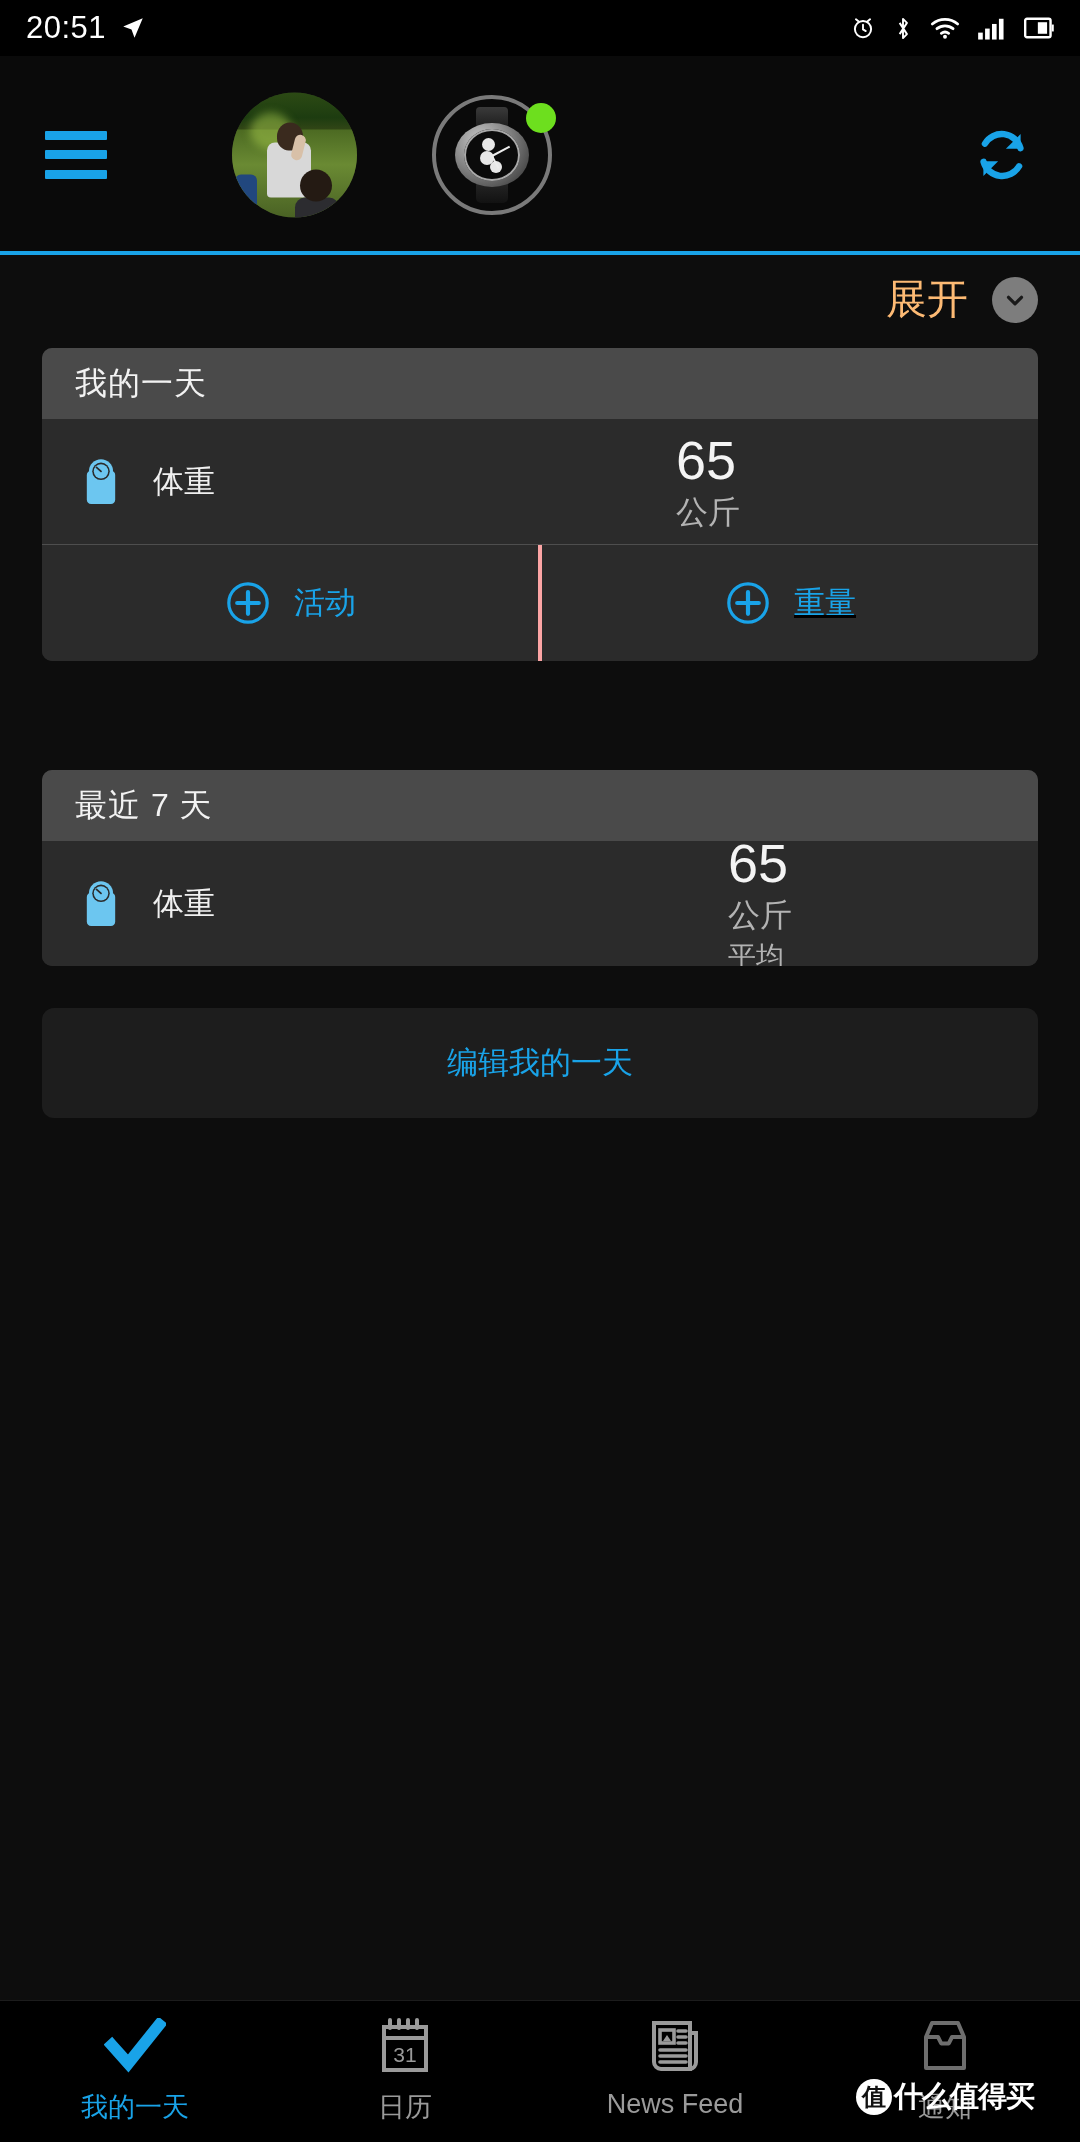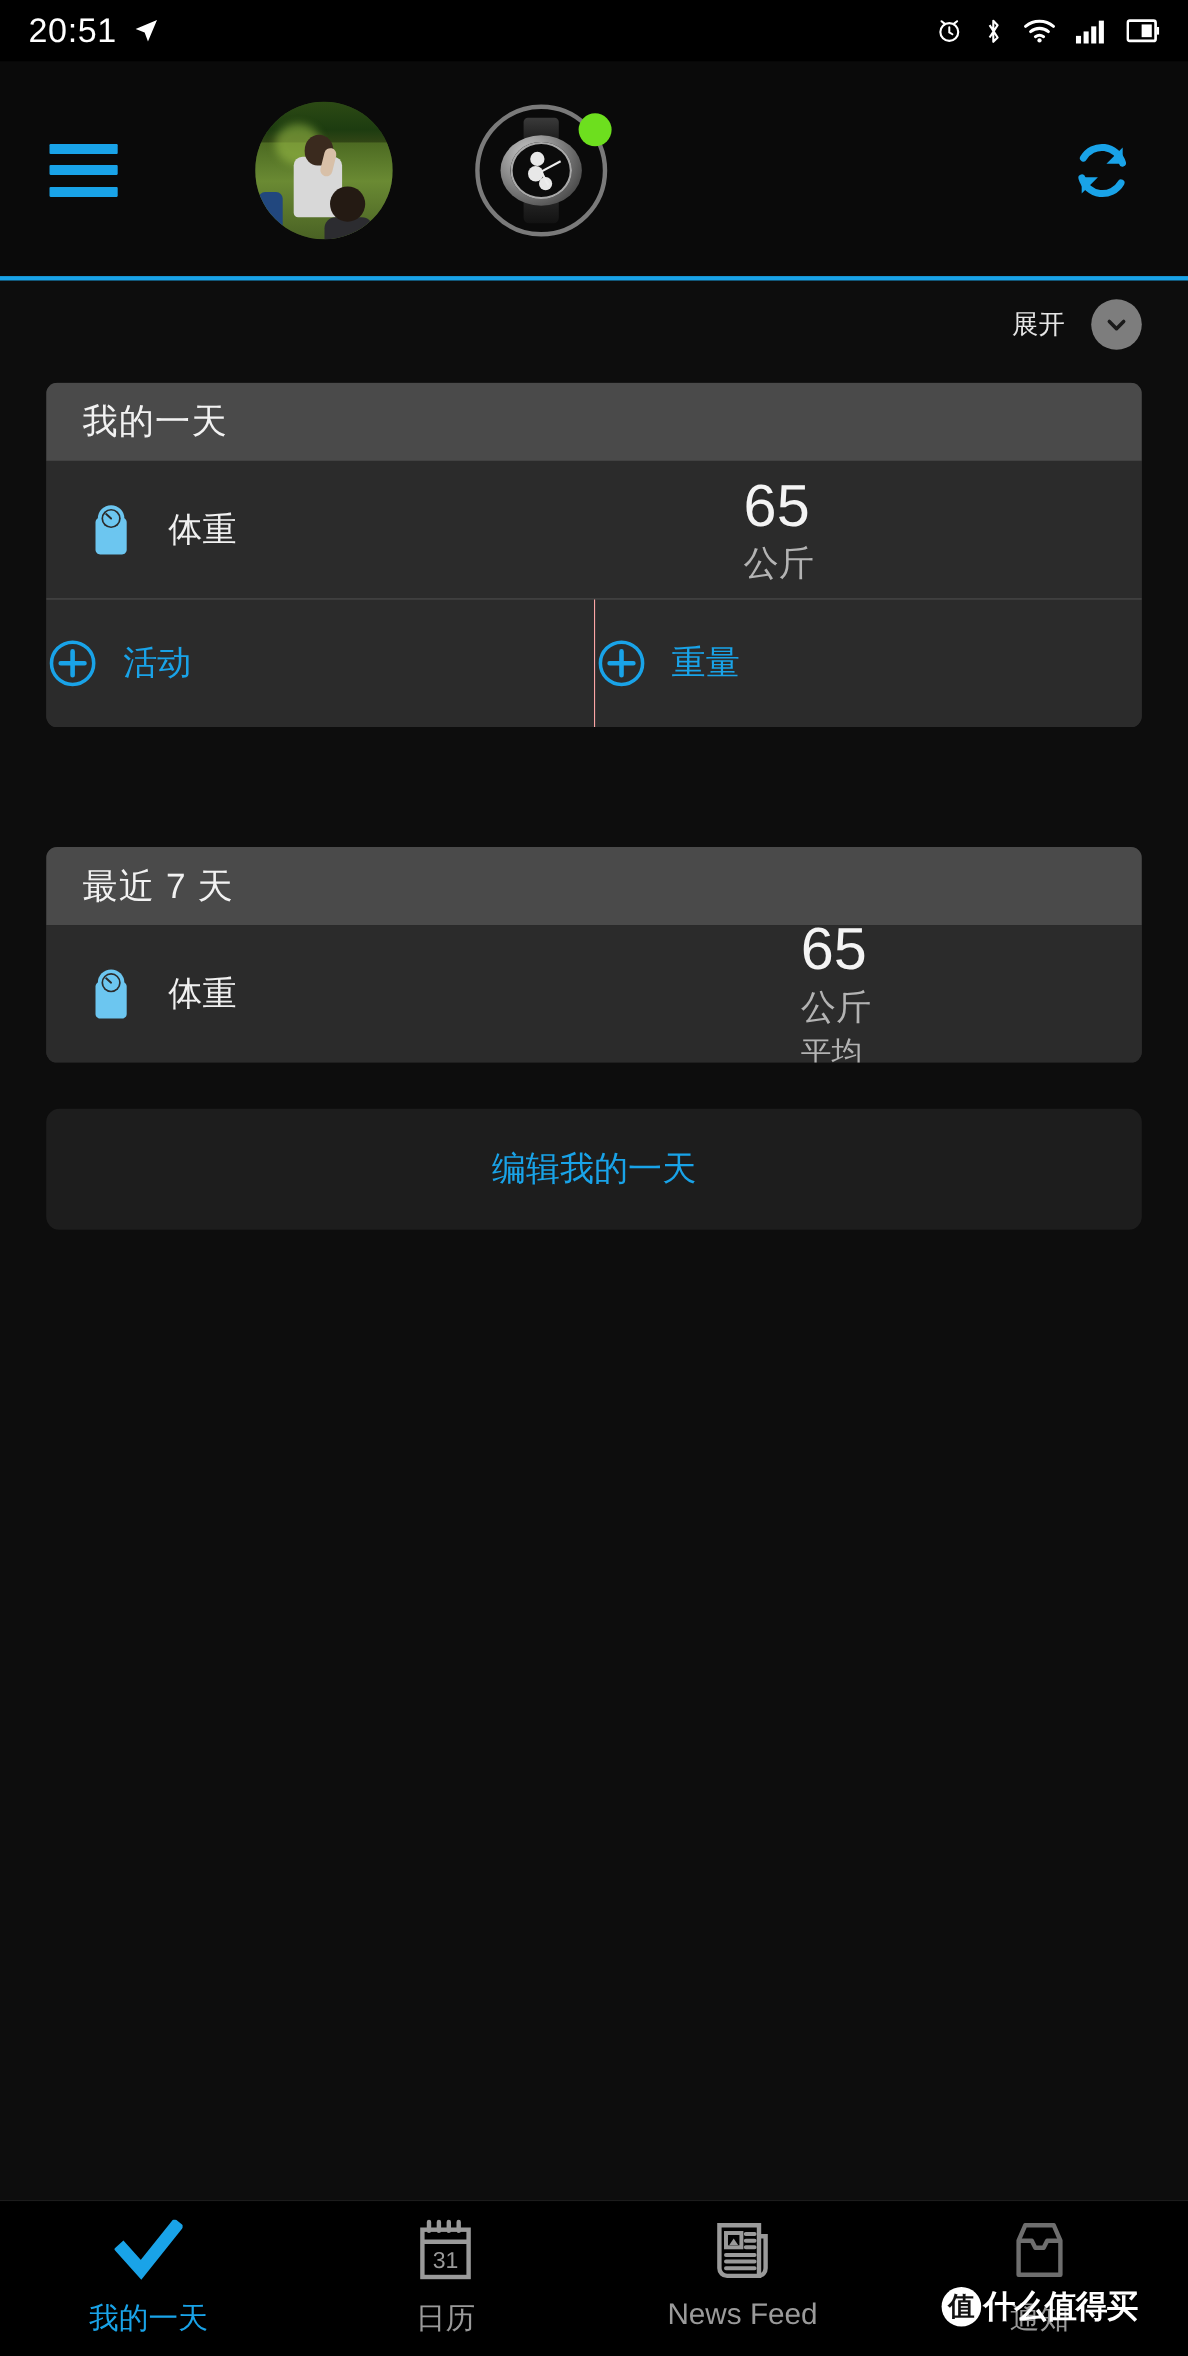--- a/index.html
+++ b/index.html
@@ -95,21 +95,21 @@
   }
   .blue-rule {
     position:absolute; top:251px; left:0; width:1080px; height:4px; background:#19a3e8;
   }
 
   
   .expand-row {
     position:absolute; top:272px; right:42px;
     display:flex; align-items:center; gap:24px; cursor:pointer;
   }
-  .expand-label { color:#e5e5e5; font-size:24px; }
+  .expand-label { color:#fdba74; font-size:41px; }
   .expand-circle {
     width:46px; height:46px; border-radius:50%; background:#7d7d7d;
     display:flex; align-items:center; justify-content:center;
   }
 
   
   .card {
     position:absolute; left:42px; width:996px;
     border-radius:10px; overflow:hidden; background:#2b2b2b;
   }
@@ -128,24 +128,24 @@
   .metric-value { margin-left:auto; display:flex; align-items:baseline; margin-right:265px;flex-direction:column; }
   .metric-value.wide { margin-right:215px; }
   .mv-num { color:#f4f4f4; font-size:54px; font-weight:300; letter-spacing:0; }
   .mv-unit { color:#b3b3b3; font-size:32px; margin-left:10px; }
   .mv-qual { color:#b3b3b3; font-size:28px; margin-left:12px; }
 
   .action-row {
     display:flex; height:117px; border-top:1px solid #4e4e4e; background:#2b2b2b;
   }
   .action-cell {
-    flex:1; display:flex; align-items:center; 
+    flex:1; display:flex; align-items:center; justify-content:center;
     gap:22px; cursor:pointer;
   }
-  .action-cell + .action-cell { border-left:1px solid #fca5a5; }
+  .action-cell + .action-cell { border-left:4px solid #fca5a5;text-decoration:underline; }
   .action-label { color:#19a3e8; font-size:31px; }
 
   .flat-card {
     position:absolute; left:42px; width:996px; height:110px;
     background:#1d1d1d; border-radius:12px;
     display:flex; align-items:center; justify-content:center; cursor:pointer;
   }
   .flat-label { color:#19a3e8; font-size:31px; }
 
   

